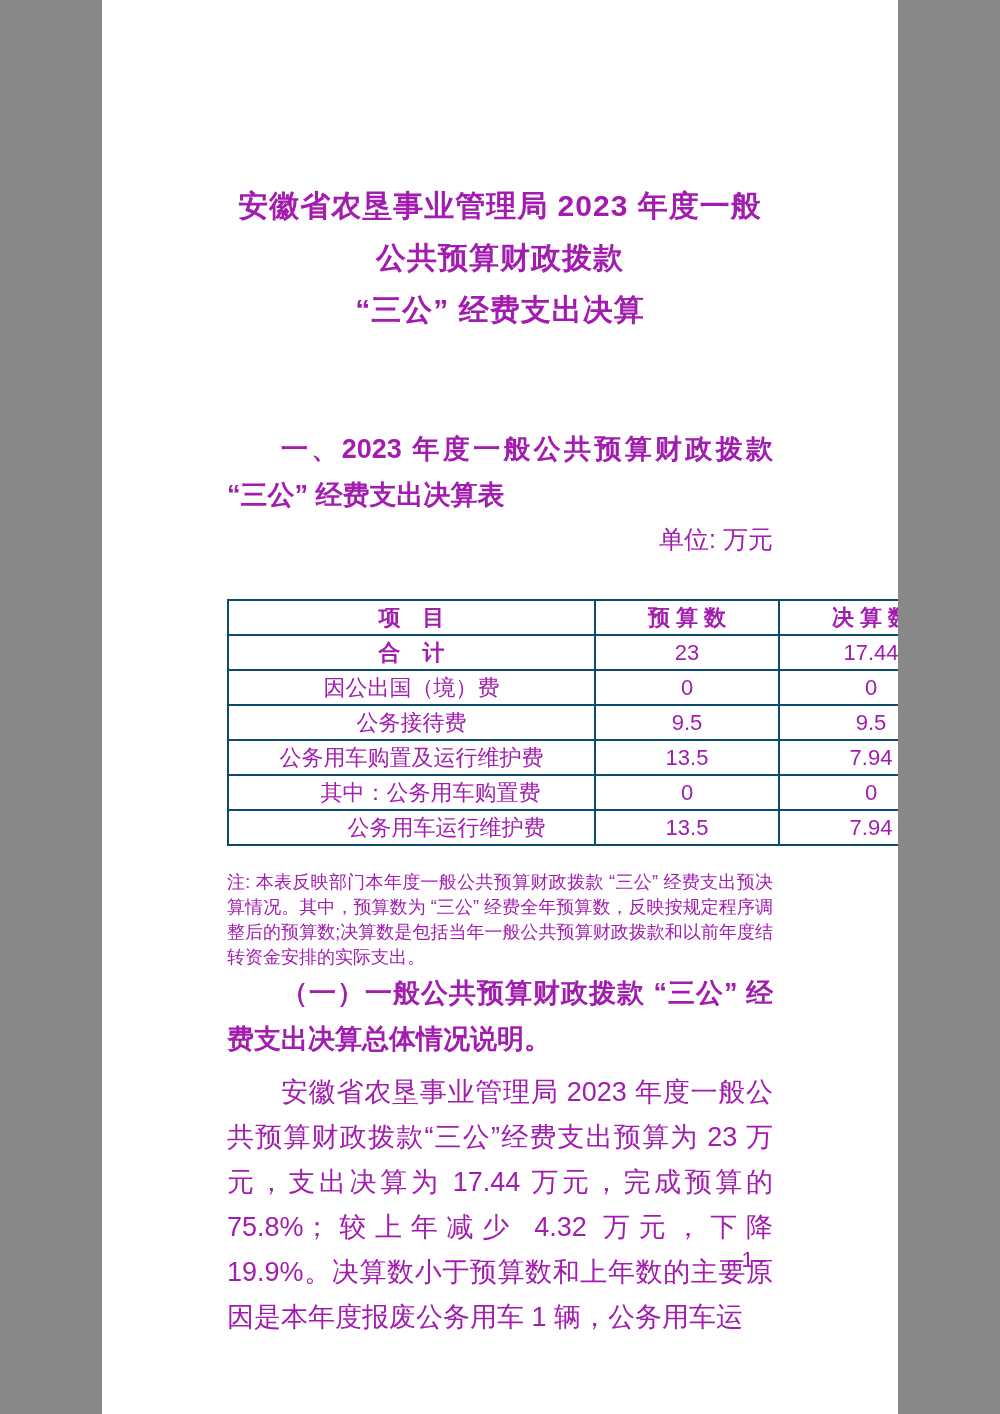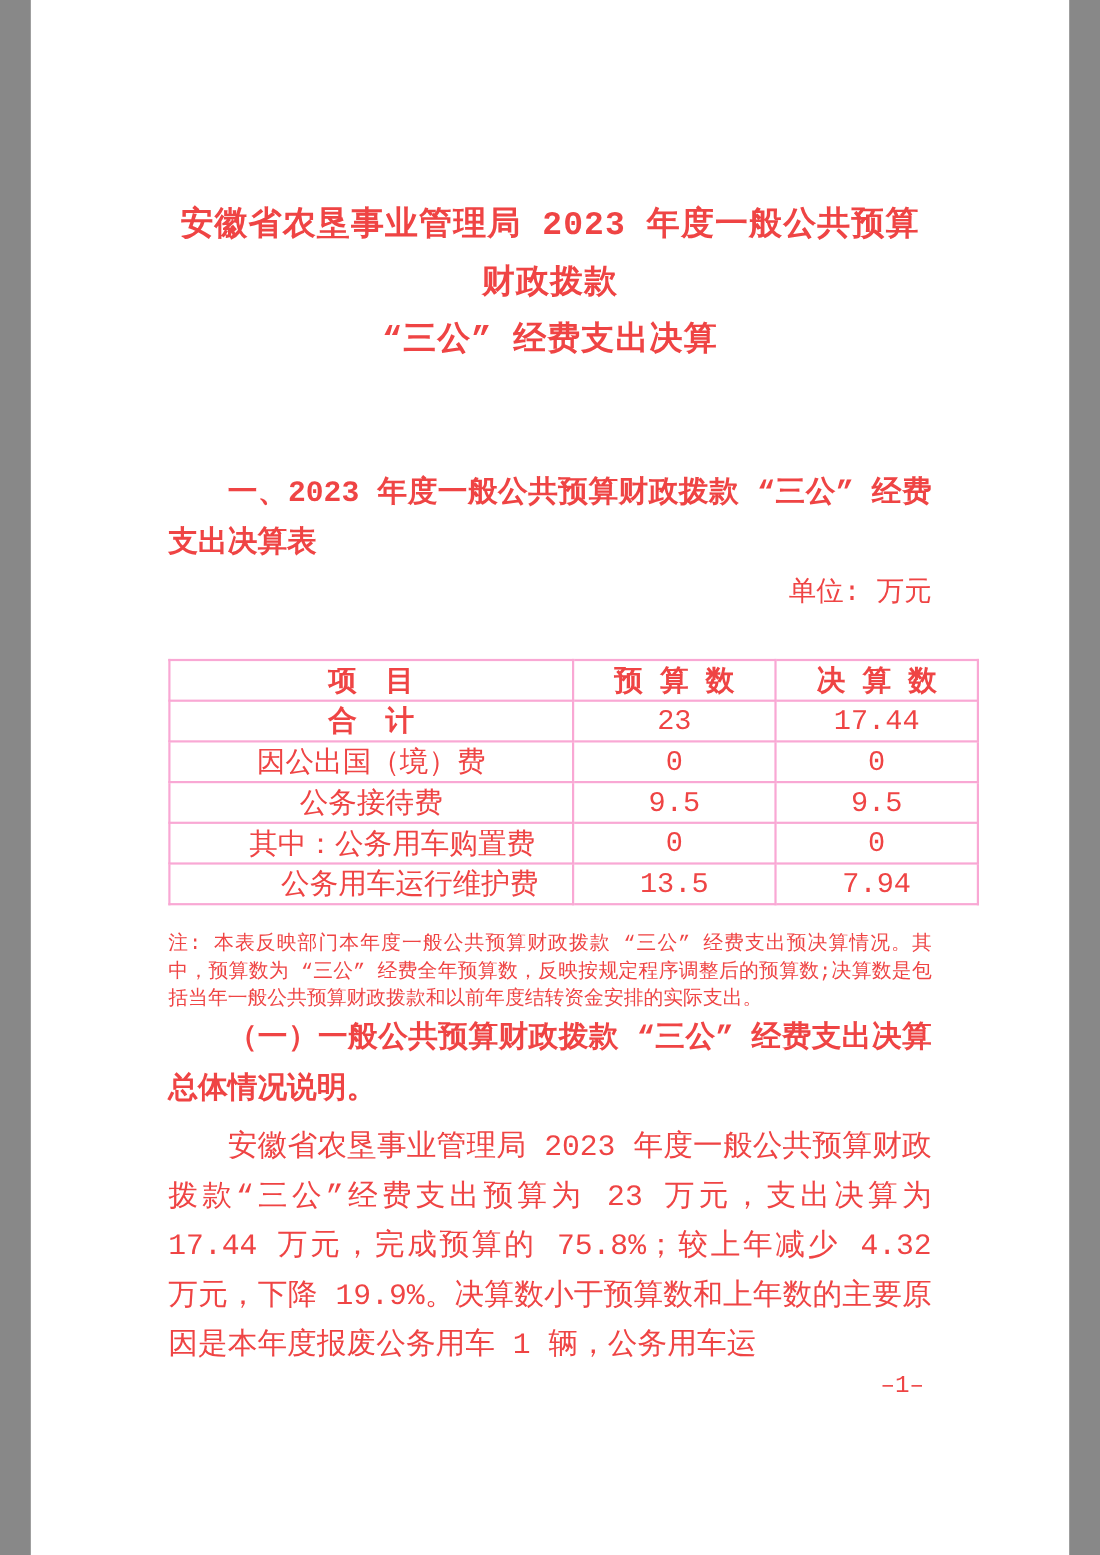--- a/index.html
+++ b/index.html
@@ -1,22 +1,22 @@
 <!DOCTYPE html>
 <html><head>
 <meta charset="utf-8">
 <style>
   html,body{margin:0;padding:0;background:#888;}
   .page{
     position:relative;
-    width:944px;height:1414px;
+    width:796px;height:1414px;
     margin:0 auto;
     background:#ffffff;
-    color:#ef4444;
-    font-family:Liberation Mono, monospace;
+    color:#a21caf;
+    font-family:Liberation Sans, sans-serif;
     overflow:hidden;
     box-sizing:border-box;
   }
   .content{padding:0 125px;}
   .doc-title{
     padding-top:180px;
     text-align:center;
     font-size:30px;
     font-weight:bold;
     line-height:52px;
@@ -36,24 +36,24 @@
     line-height:30px;
     text-align:right;
   }
   table.budget{
     margin-top:45px;
     width:735px;
     border-collapse:collapse;
     table-layout:fixed;
   }
   table.budget th, table.budget td{
-    border:2px solid #f9a8d4;
+    border:2px solid #0c4a6e;
     height:33px;
     padding:0;
-    font-size:26px;
+    font-size:22px;
     text-align:center;
     vertical-align:middle;
     overflow:hidden;
     white-space:nowrap;
   }
   table.budget th{font-weight:bold;}
   table.budget col.c-item{width:367px;}
   table.budget col.c-num{width:184px;}
   td.item{text-align:left;padding-left:10px;}
   td.item.total{text-align:center;font-weight:bold;padding-left:0;}
@@ -120,20 +120,25 @@
             <td class="item">因公出国（境）费</td>
             <td>0</td>
             <td>0</td>
           </tr>
           <tr>
             <td class="item">公务接待费</td>
             <td>9.5</td>
             <td>9.5</td>
           </tr>
           <tr>
+            <td class="item">公务用车购置及运行维护费</td>
+            <td>13.5</td>
+            <td>7.94</td>
+          </tr>
+          <tr>
             <td class="item indent1">其中：公务用车购置费</td>
             <td>0</td>
             <td>0</td>
           </tr>
           <tr>
             <td class="item indent2">公务用车运行维护费</td>
             <td>13.5</td>
             <td>7.94</td>
           </tr>
         </tbody>

